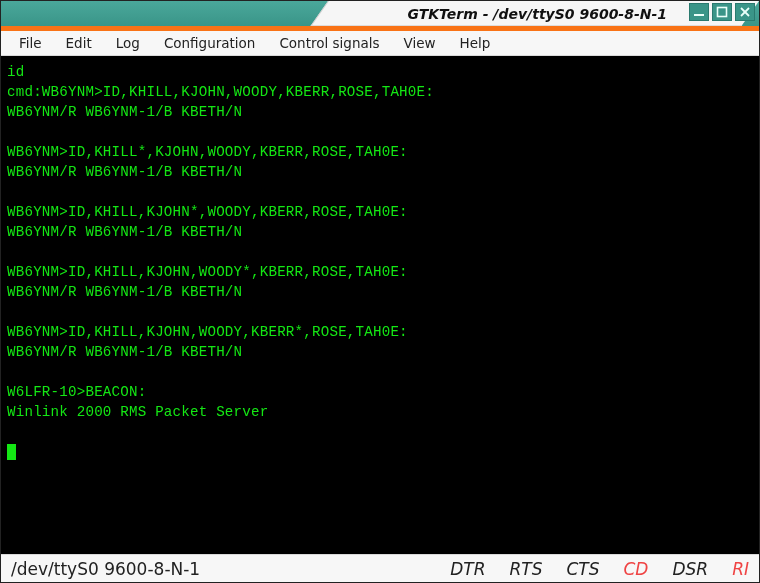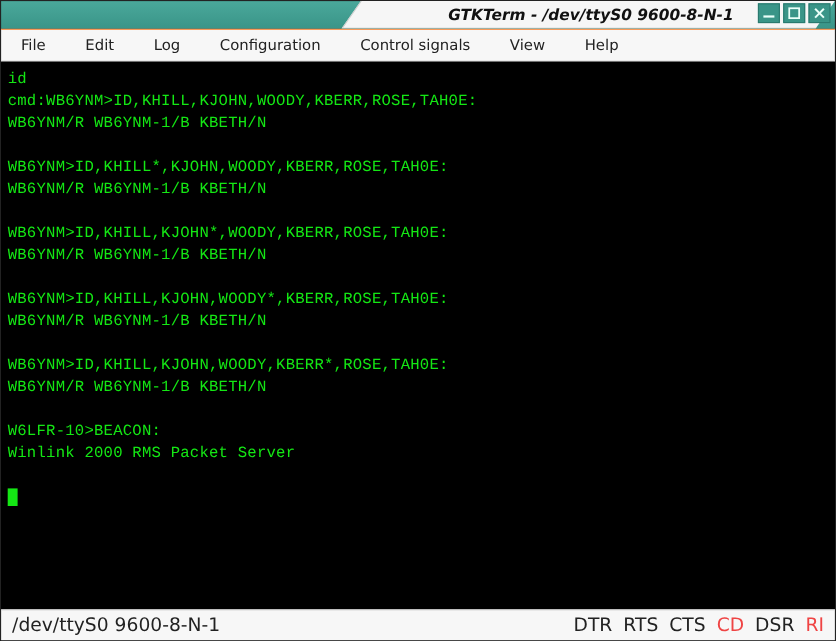--- a/index.html
+++ b/index.html
@@ -11,27 +11,27 @@
   .titlebar-tab::before {
     content: ""; position: absolute; top: 0; right: 0; bottom: 0; width: 430px;
     background: #f6f6f6;
     transform: skewX(-35deg); transform-origin: top right;
     border-left: 1px solid #ccc; border-bottom: 1px solid #ddd;
   }
   .titlebar-title { position: absolute; right: 82px; top: 0; bottom: 0; display: flex; align-items: center; font-weight: 700; font-size: 14px; color: #111; padding: 0 10px; }
   .titlebar-controls { position: absolute; right: 4px; top: 2px; display: flex; gap: 3px; }
   .titlebar-btn { width: 20px; height: 18px; background: #3a9588; border: 1px solid #2a7a6f; display: flex; align-items: center; justify-content: center; }
   .titlebar-btn svg { display: block; }
-  .menubar { height: 30px; background: #f7f7f7; border-top: 1px solid #f97316; border-bottom: 1px solid #d9d9d9; display: flex; align-items: center; padding: 0 8px; gap: 16px; }
+  .menubar { height: 30px; background: #f7f7f7; border-top: 5px solid #f97316; border-bottom: 1px solid #d9d9d9; display: flex; align-items: center; padding: 0 8px; gap: 4px; }
   .menu-item { font-size: 13.5px; color: #222; padding: 4px 10px; border-radius: 3px; cursor: default; }
   .terminal { flex: 1; background: #000; color: #14e714; font-family: Liberation Mono, monospace; font-size: 14.2px; line-height: 20px; padding: 6px 6px; white-space: pre; overflow: hidden; letter-spacing: 0.2px; }
   .cursor { display: inline-block; width: 9px; height: 16px; background: #14e714; vertical-align: text-bottom; }
   .statusbar { height: 28px; background: #f7f7f7; border-top: 1px solid #d9d9d9; display: flex; align-items: center; padding: 0 10px; font-size: 17px; color: #222; }
   .status-left { flex: 1; }
-  .status-right { display: flex; gap: 10px; }
+  .status-right { display: flex; gap: 24px; font-style: italic; }
   .signal { color: #222; }
   .signal.inactive { color: #ef4444; }
 </style>
 </head>
 <body>
 
 <div class="window">
 
   <div class="titlebar">
     <div class="titlebar-slope">

